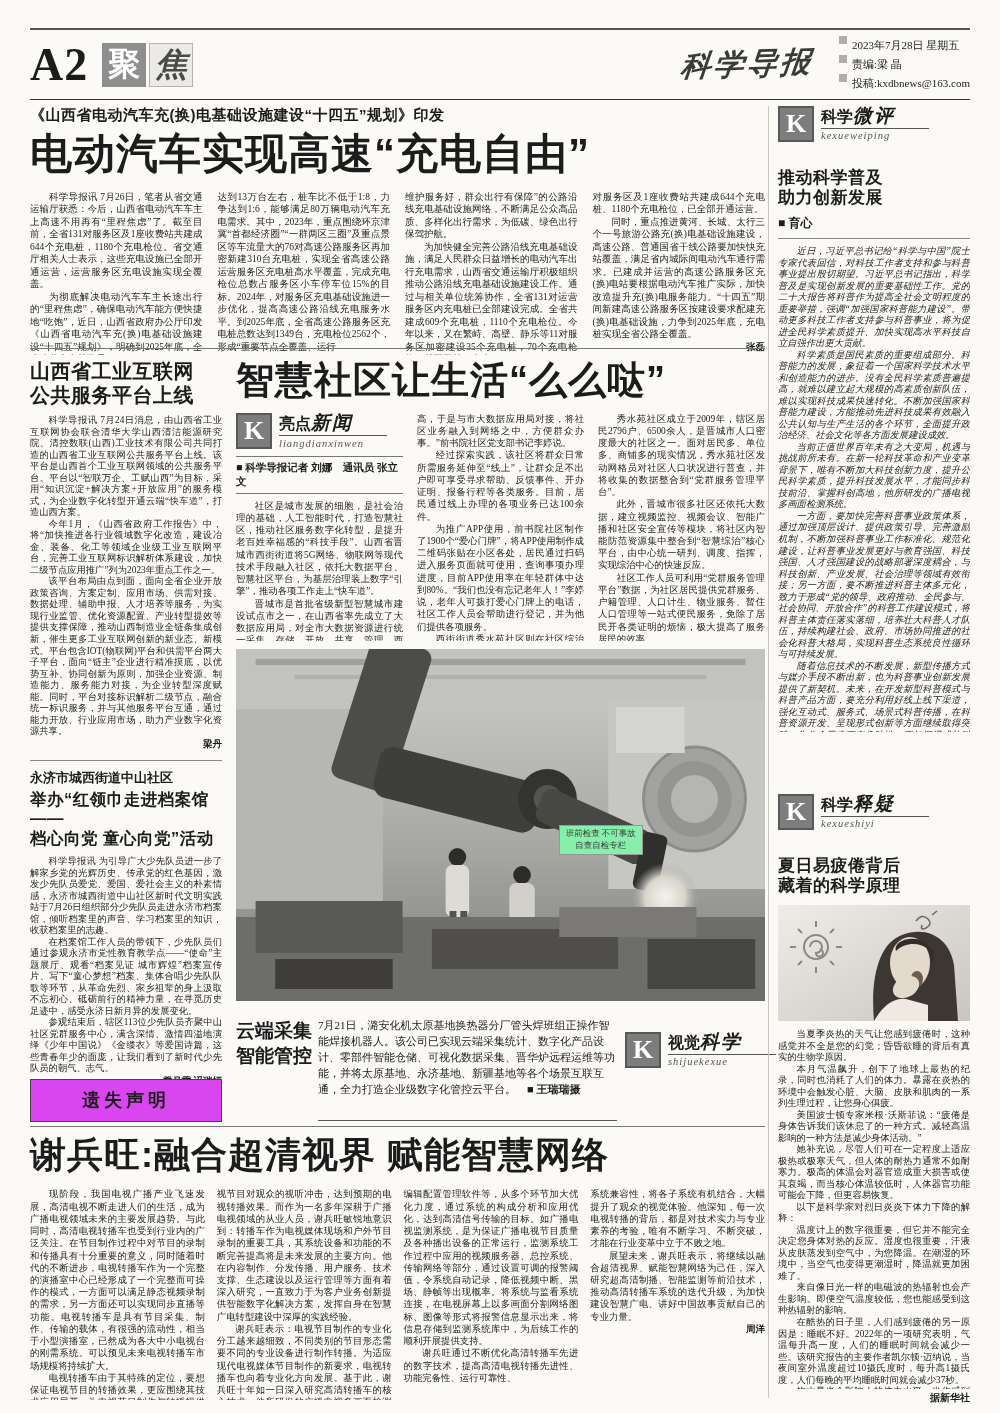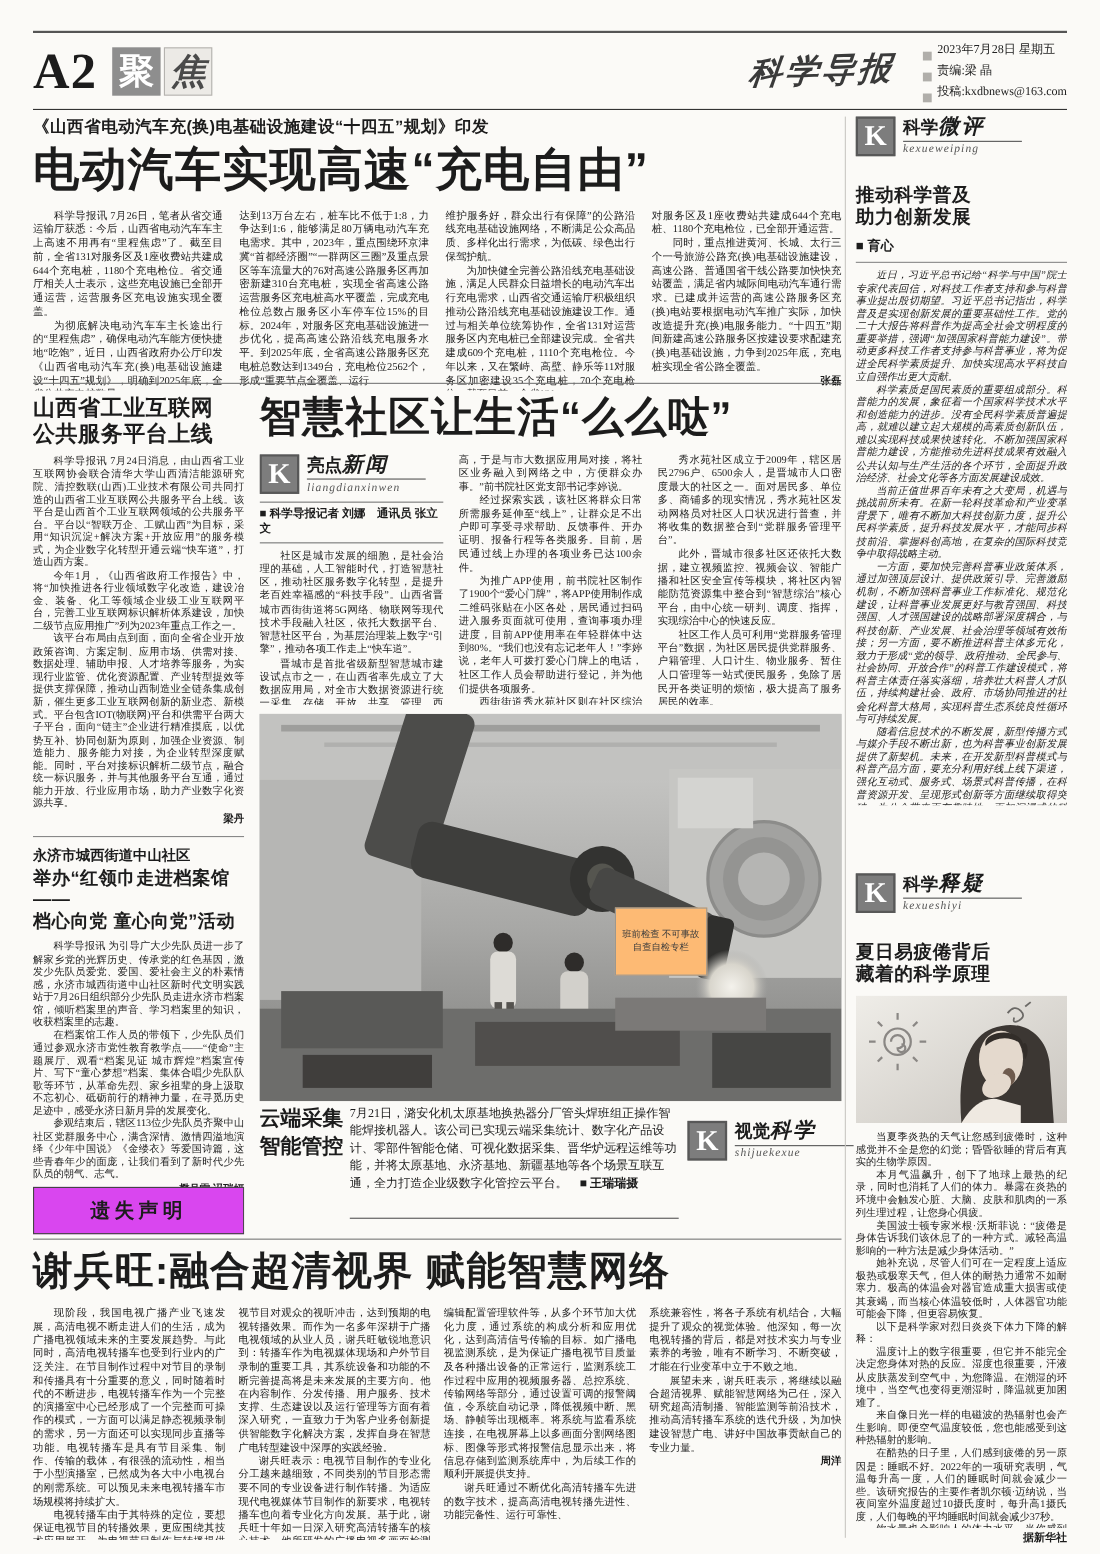--- a/index.html
+++ b/index.html
@@ -18,21 +18,21 @@
   .pagenum{font-family:var(--serif);font-weight:bold;font-size:46px;letter-spacing:1px;margin-right:14px;line-height:1}
   .focus-badge{display:flex;gap:3px;margin-right:20px}
   .focus-badge .ch{width:44px;height:44px;display:flex;align-items:center;justify-content:center;
     font-weight:bold;font-size:32px;font-family:var(--serif)}
   .focus-badge .ch1{background:#8e8e8e;color:#fff}
   .focus-badge .ch2{background:#eceae6;color:#4a4a4a;border:1px solid #b5b3af;font-style:italic}
   .header-spacer{flex:1}
   .masthead{font-family:var(--serif);font-style:italic;font-weight:bold;font-size:30px;
     letter-spacing:3px;color:#3a3a3a;transform:skewX(-8deg) rotate(-2deg);margin-right:26px}
   .pubinfo{font-size:11px;line-height:1.7;color:#222}
-  .pubinfo .row{display:flex;align-items:flex-end;white-space:nowrap}
+  .pubinfo .row{display:flex;align-items:flex-start;white-space:nowrap}
   .sq{display:inline-block;width:8px;height:8px;background:#b0aeaa;margin-right:5px;flex:none}
 
   
   .paras p{text-indent:2em;text-align:justify;margin:0}
   .cont p:first-child{text-indent:0}
   .author{text-align:right;font-weight:bold}
   .htitle{font-family:var(--sans);font-weight:bold;white-space:pre-line;line-height:1.18;letter-spacing:.5px}
 
   
   .lead{position:absolute;left:30px;top:106px;width:735px}
@@ -69,26 +69,26 @@
     font-family:var(--serif);font-weight:bold;font-size:26px;flex:none}
   .kb-cn{line-height:1}
   .kb-cn .b1{font-family:var(--sans);font-weight:bold;font-size:16px}
   .kb-cn .b2{font-family:var(--serif);font-style:italic;font-weight:bold;font-size:19px;letter-spacing:2px}
   .kb-en{font-style:italic;font-size:10.5px;color:#555;border-top:1.5px solid #555;
     margin-top:3px;padding-top:1px;letter-spacing:1px;min-width:108px}
 
   
   .photo{position:relative;width:100%;height:352px;margin-top:8px;overflow:hidden;background:#aaa}
   .photo svg{display:block;width:100%;height:100%}
-  .photo-sign{position:absolute;left:61%;top:50%;background:#fdba74;border:1px solid #9a9892;
-    padding:18px 6px;font-size:8.5px;line-height:1.4;color:#3c3c3c;text-align:center}
+  .photo-sign{position:absolute;left:61%;top:50%;background:#86efac;border:1px solid #9a9892;
+    padding:2px 6px;font-size:8.5px;line-height:1.4;color:#3c3c3c;text-align:center}
   .photo-sign div{white-space:nowrap}
 
   
-  .caption-row{display:flex;margin-top:4px;align-items:flex-start}
+  .caption-row{display:flex;margin-top:17px;align-items:flex-start}
   .cap-label{font-family:var(--sans);font-weight:bold;font-size:19px;line-height:1.35;
     white-space:pre-line;width:82px;flex:none}
   .cap-text{flex:1;font-size:11px;line-height:1.45;border-bottom:1.5px solid #555;padding-bottom:22px}
   .cap-text .credit{font-weight:bold;white-space:nowrap}
   .cap-badge{width:140px;flex:none;margin-left:8px;padding-top:14px}
 
   
   .vrule{position:absolute;left:768px;top:106px;bottom:15px;border-left:1px solid #c9c7c2}
   .rightcol{position:absolute;left:778px;top:106px;width:192px;height:1292px}
   .rc-title{font-size:17px;margin-top:26px}
@@ -305,21 +305,21 @@
         <div class="kb-cn"><span class="b1">科学</span><span class="b2">微评</span></div>
         <div class="kb-en">kexueweiping</div>
       </div>
     </div>
     <div class="htitle rc-title">推动科学普及
 助力创新发展</div>
     <div class="rc-author">■ 育心</div>
     <div class="rc-paras paras kai">
         <p>近日，习近平总书记给“科学与中国”院士专家代表回信，对科技工作者支持和参与科普事业提出殷切期望。习近平总书记指出，科学普及是实现创新发展的重要基础性工作。党的二十大报告将科普作为提高全社会文明程度的重要举措，强调“加强国家科普能力建设”。带动更多科技工作者支持参与科普事业，将为促进全民科学素质提升、加快实现高水平科技自立自强作出更大贡献。</p>
         <p>科学素质是国民素质的重要组成部分。科普能力的发展，象征着一个国家科学技术水平和创造能力的进步。没有全民科学素质普遍提高，就难以建立起大规模的高素质创新队伍，难以实现科技成果快速转化。不断加强国家科普能力建设，方能推动先进科技成果有效融入公共认知与生产生活的各个环节，全面提升政治经济、社会文化等各方面发展建设成效。</p>
-        <p>当前正值世界百年未有之大变局，机遇与挑战前所未有。在新一轮科技革命和产业变革背景下，唯有不断加大科技创新力度，提升公民科学素质，提升科技发展水平，才能同步科技前沿、掌握科创高地，在复杂的国际科技竞争中取得战略主动。</p>
+        <p>当前正值世界百年未有之大变局，机遇与挑战前所未有。在新一轮科技革命和产业变革背景下，唯有不断加大科技创新力度，提升公民科学素质，提升科技发展水平，才能同步科技前沿、掌握科创高地，他所研发的广播电视多画面检测系统。</p>
         <p>一方面，要加快完善科普事业政策体系，通过加强顶层设计、提供政策引导、完善激励机制，不断加强科普事业工作标准化、规范化建设，让科普事业发展更好与教育强国、科技强国、人才强国建设的战略部署深度耦合，与科技创新、产业发展、社会治理等领域有效衔接；另一方面，要不断推进科普主体多元化，致力于形成“党的领导、政府推动、全民参与、社会协同、开放合作”的科普工作建设模式，将科普主体责任落实落细，培养壮大科普人才队伍，持续构建社会、政府、市场协同推进的社会化科普大格局，实现科普生态系统良性循环与可持续发展。</p>
         <p>随着信息技术的不断发展，新型传播方式与媒介手段不断出新，也为科普事业创新发展提供了新契机。未来，在开发新型科普模式与科普产品方面，要充分利用好线上线下渠道，强化互动式、服务式、场景式科普传播，在科普资源开发、呈现形式创新等方面继续取得突破，为公众带来更有趣味性、更加沉浸式的科普体验。究其根本，科普能够进一步提升人们的创新思维与理性思考的能力，在全社会形成讲科学、爱科学、学科学、用科学的风尚。推动科学普及、实现创新发展，有利于培植科学严谨的价值观，为全社会形成科学严谨、理性公正、文明有序的良好氛围埋下种子，让热爱科学、乐于创新成为全社会的自觉行动，为把我国建设成为世界科技强国打下坚实基础。</p>
       </div>
 
     <div class="shiyi">
       <div class="kbadge">
         <div class="kbox">K</div>
         <div>
           <div class="kb-cn"><span class="b1">科学</span><span class="b2">释疑</span></div>
           <div class="kb-en">kexueshiyi</div>

